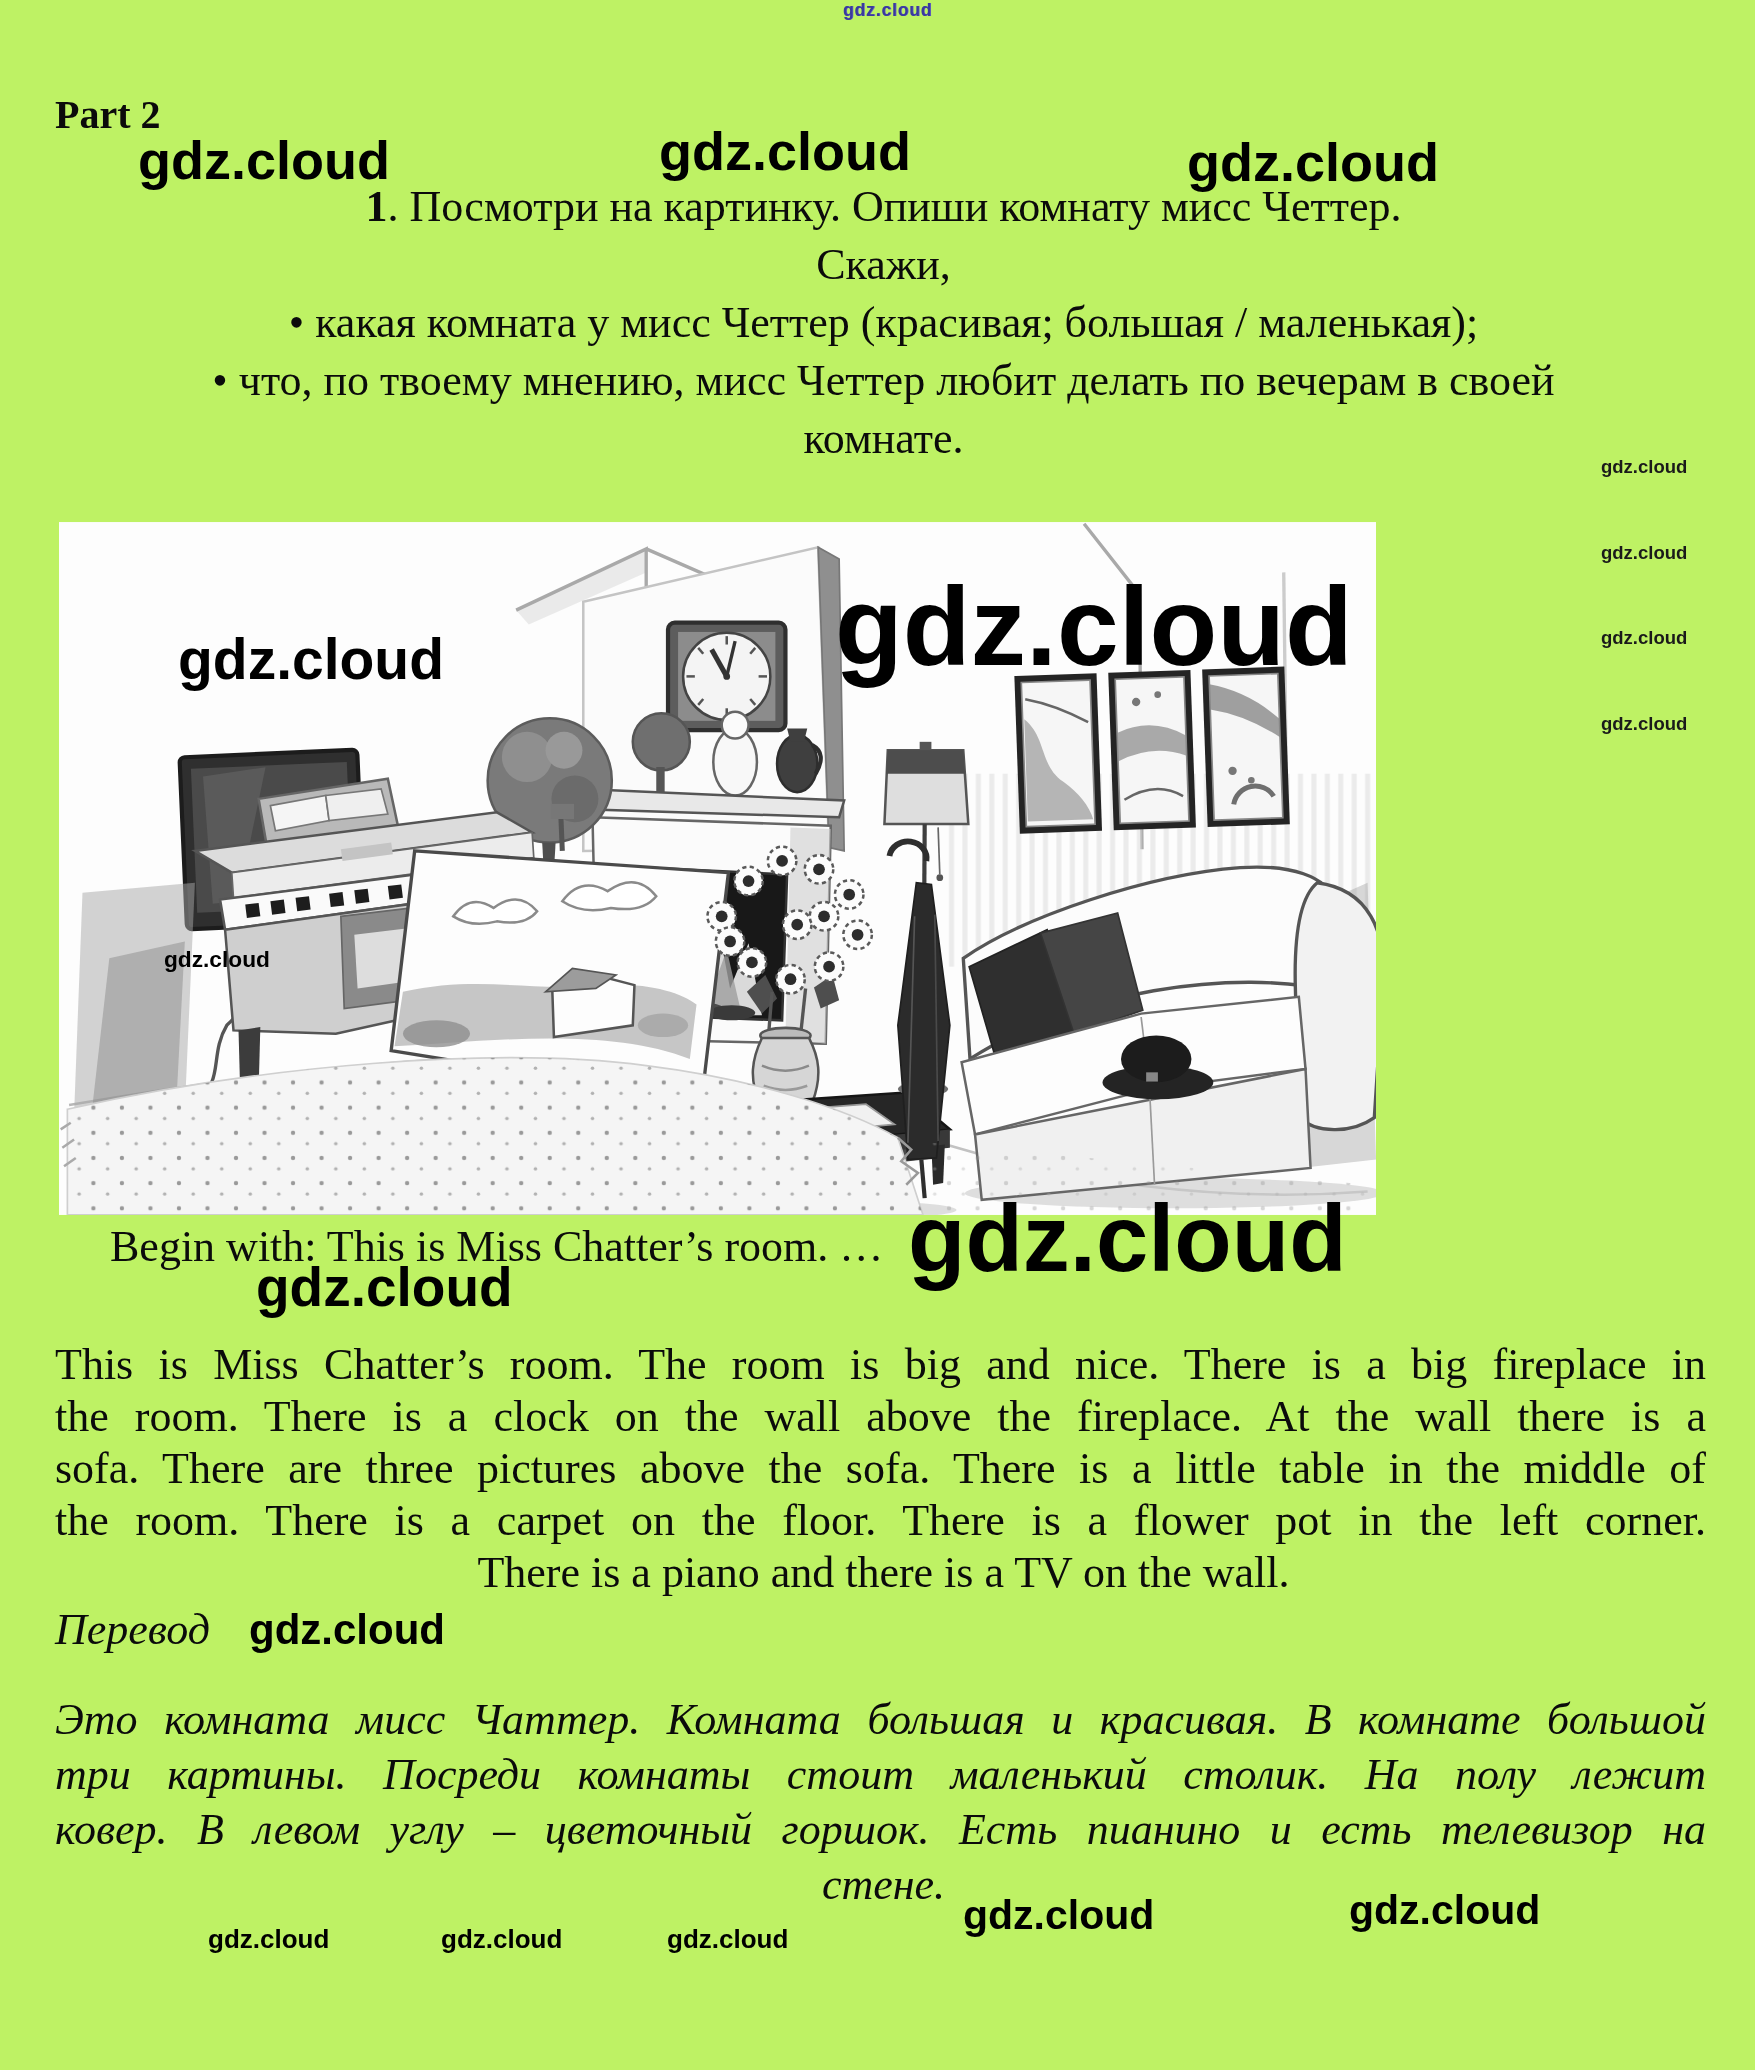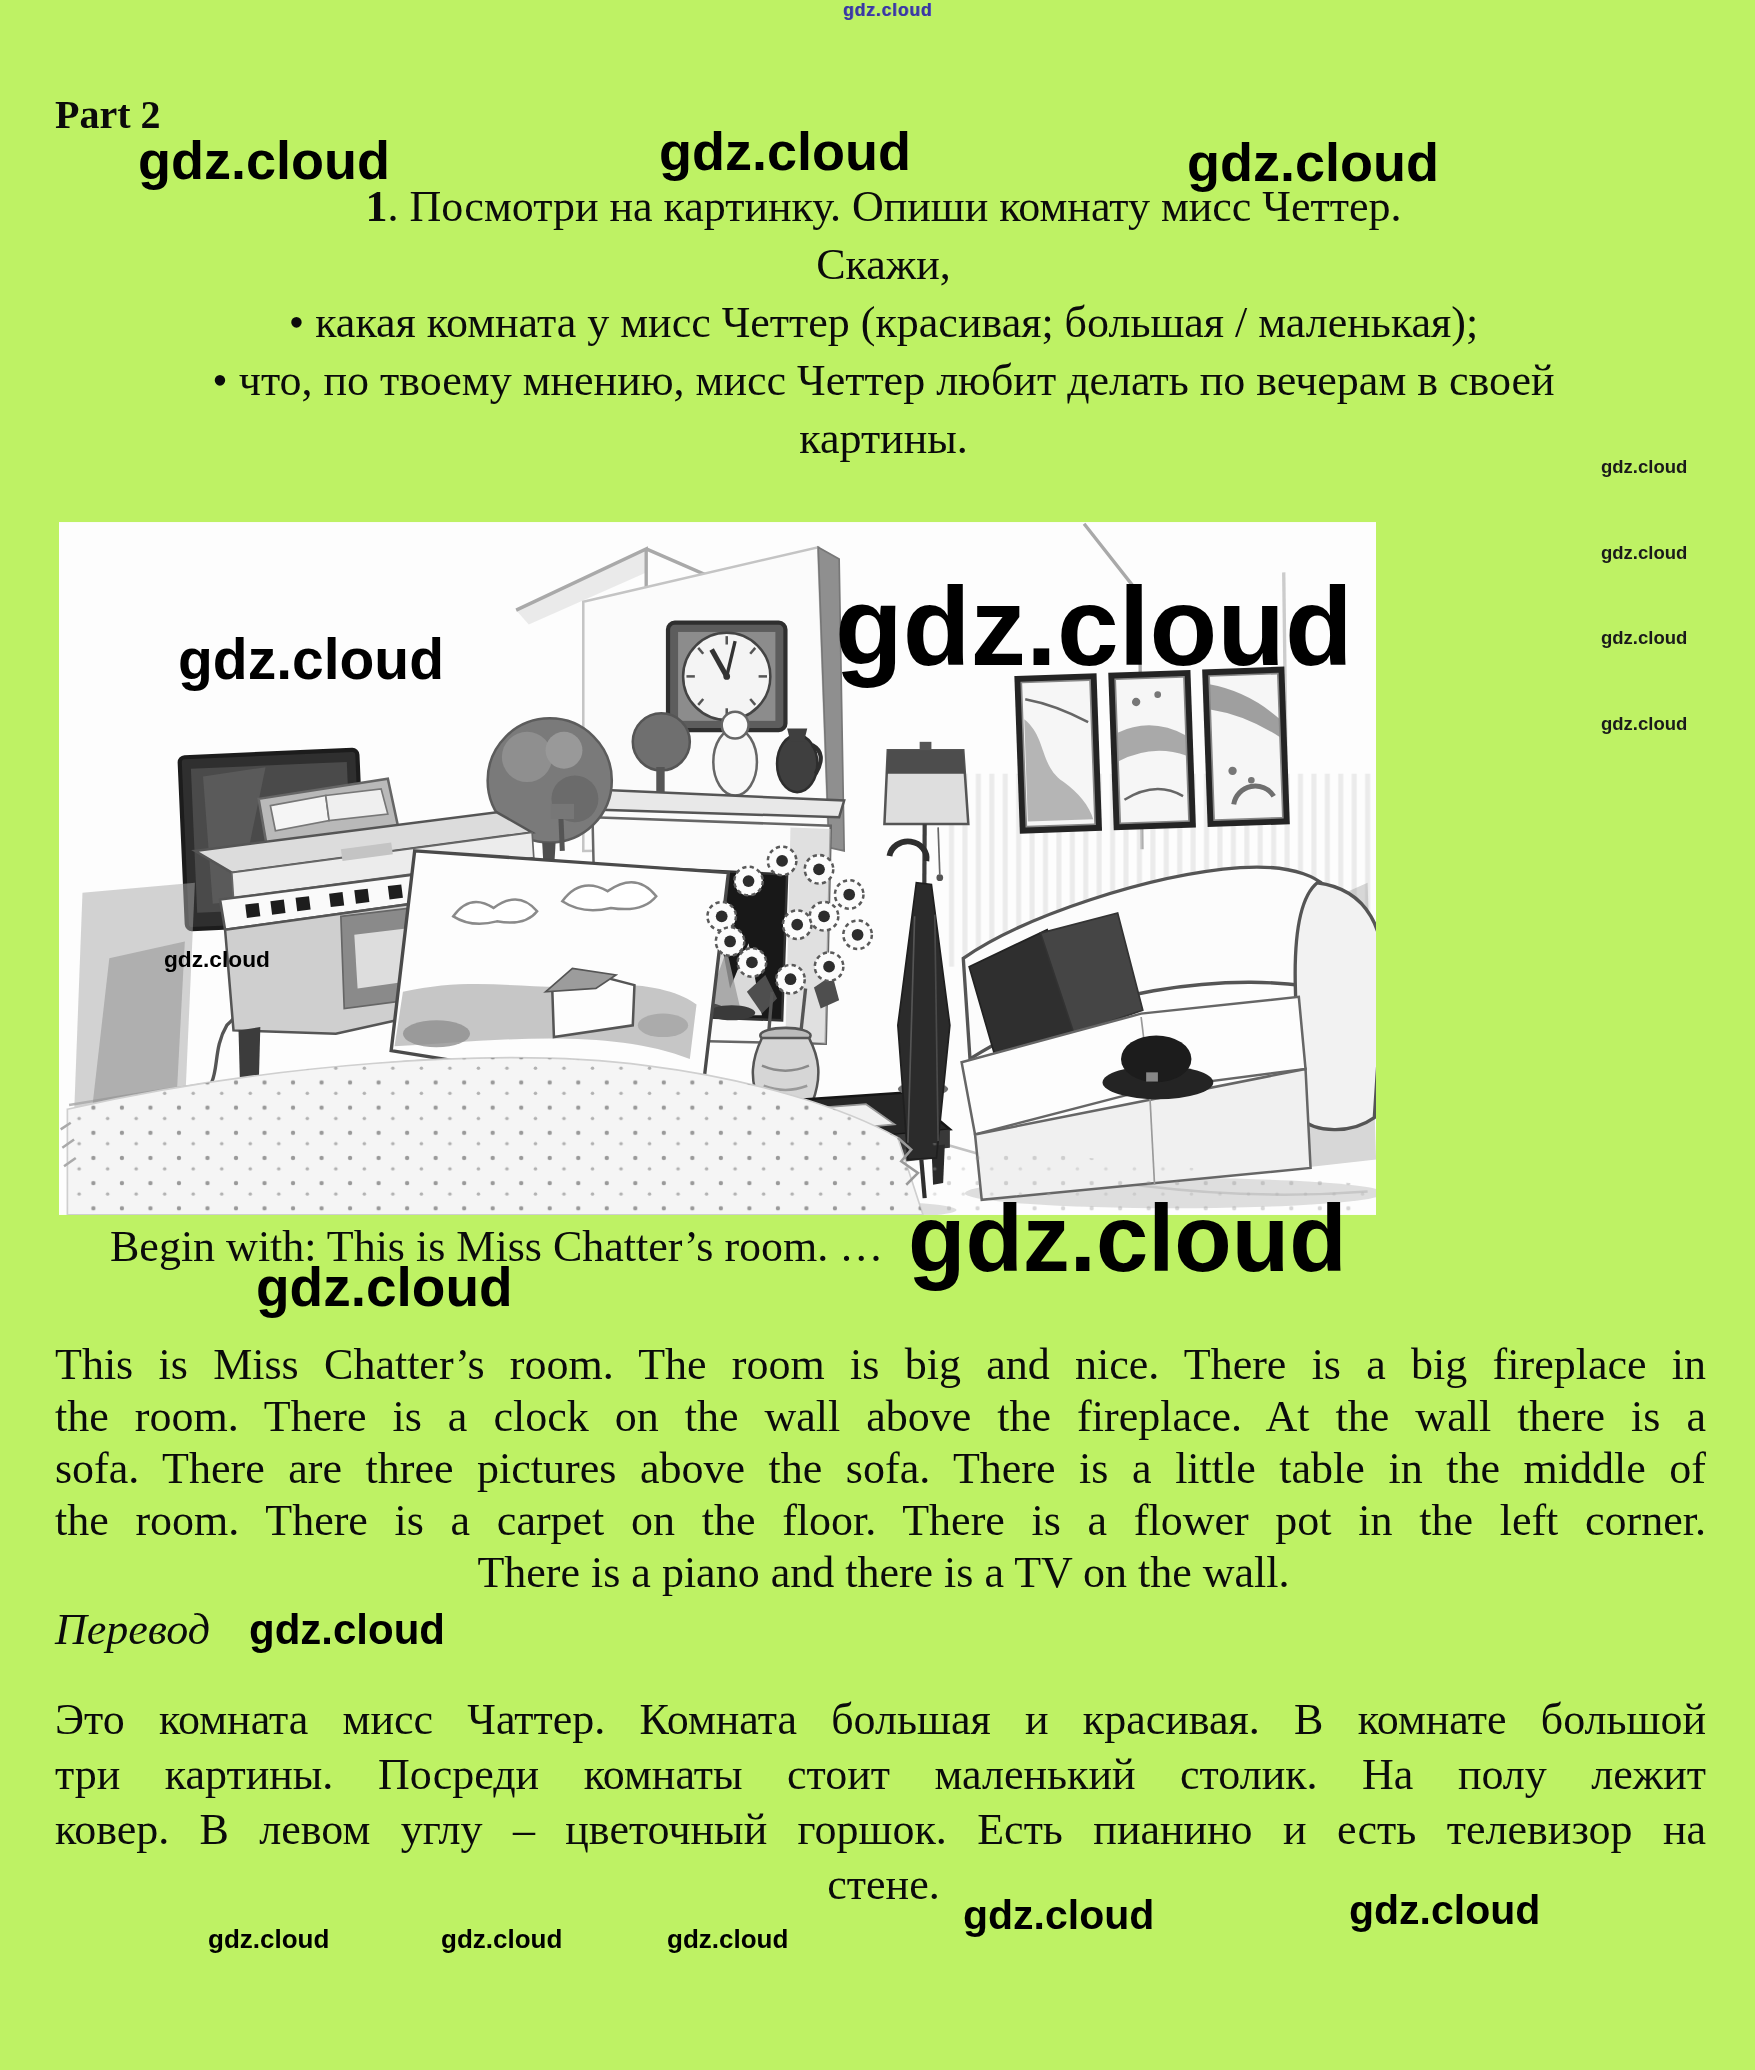--- a/index.html
+++ b/index.html
@@ -20,21 +20,21 @@
   .wm-bottom-small{font-size:26px;font-weight:600;}
   .wm-bottom-med{font-size:41px;}
   .wm-perevod{font-size:42px;}
   
   .title{font-size:40px;font-weight:700;}
   .bodytext{font-size:44px;line-height:58px;}
   .para{position:absolute;left:55px;width:1657px;}
   .para .line{display:block;text-align:center;}
   .en .line,.ru .line{font-size:44px;}
   .en .line{line-height:52px;}
-  .ru .line{line-height:55px;}
+  .ru .line{line-height:55px;font-style:italic;}
   .just{text-align:justify;text-align-last:justify;width:1651px;}
   .beginwith{font-size:44px;}
   .perevod-row{display:flex;align-items:center;gap:39px;}
   .perevod-label{font-size:44px;font-style:italic;}
   svg{display:block;}
 </style>
 </head>
 <body>
 
 <div class="page">
@@ -45,21 +45,21 @@
 
   <span class="wm wm-top" style="left:138px;top:133px;">gdz.cloud</span>
   <span class="wm wm-top" style="left:659px;top:124px;">gdz.cloud</span>
   <span class="wm wm-top" style="left:1187px;top:135px;">gdz.cloud</span>
 
   <div class="para bodytext" style="top:178px;">
     <div class="line"><b>1</b><span>. Посмотри на картинку. Опиши комнату мисс Четтер.</span></div>
     <div class="line">Скажи,</div>
     <div class="line">• какая комната у мисс Четтер (красивая; большая / маленькая);</div>
     <div class="line">• что, по твоему мнению, мисс Четтер любит делать по вечерам в своей</div>
-    <div class="line">картины.</div>
+    <div class="line">комнате.</div>
   </div>
 
   <div class="abs" style="left:59px;top:522px;width:1317px;height:693px;">
   <svg viewBox="0 0 1570 826" width="1317" height="693">
     <defs>
       <pattern id="dots" width="34" height="30" patternUnits="userSpaceOnUse">
         <circle cx="7" cy="8" r="2.6" fill="#8f8f8f"></circle>
         <circle cx="24" cy="21" r="2.1" fill="#a9a9a9"></circle>
       </pattern>
       <pattern id="hatch" width="16" height="80" patternUnits="userSpaceOnUse">

